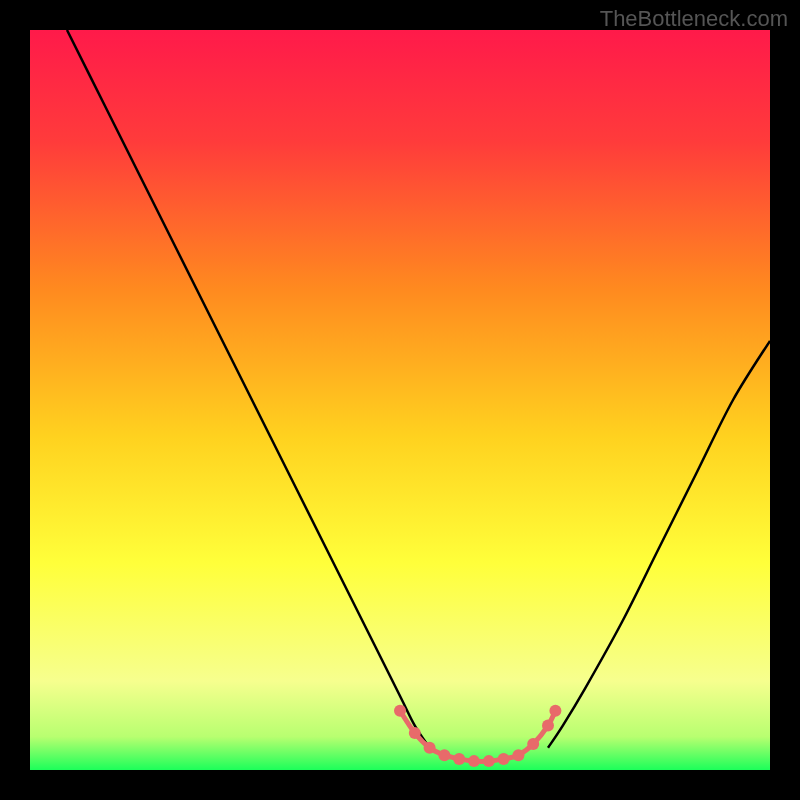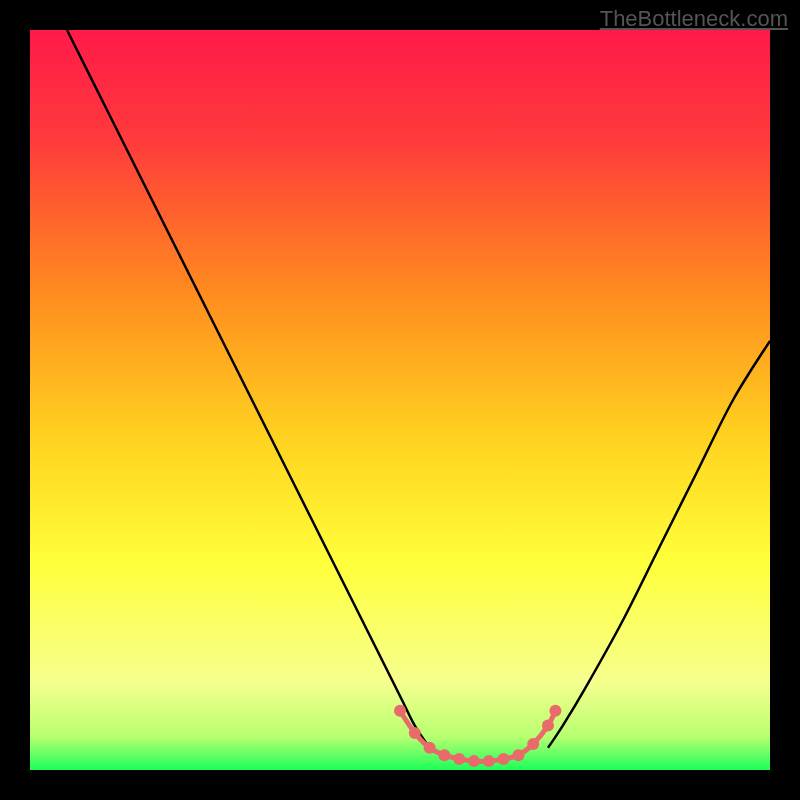--- a/index.html
+++ b/index.html
@@ -17,21 +17,20 @@
     height: 800px;
   }
   .watermark {
     position: absolute;
     top: 6px;
     right: 12px;
     color: #555;
     font-size: 22px;
     font-weight: 500;
     z-index: 10;
-    text-decoration: underline;
   }
   svg {
     display: block;
   }
 </style>
 </head>
 <body>
 
 <div class="chart-container">
   <div class="watermark">TheBottleneck.com</div>

